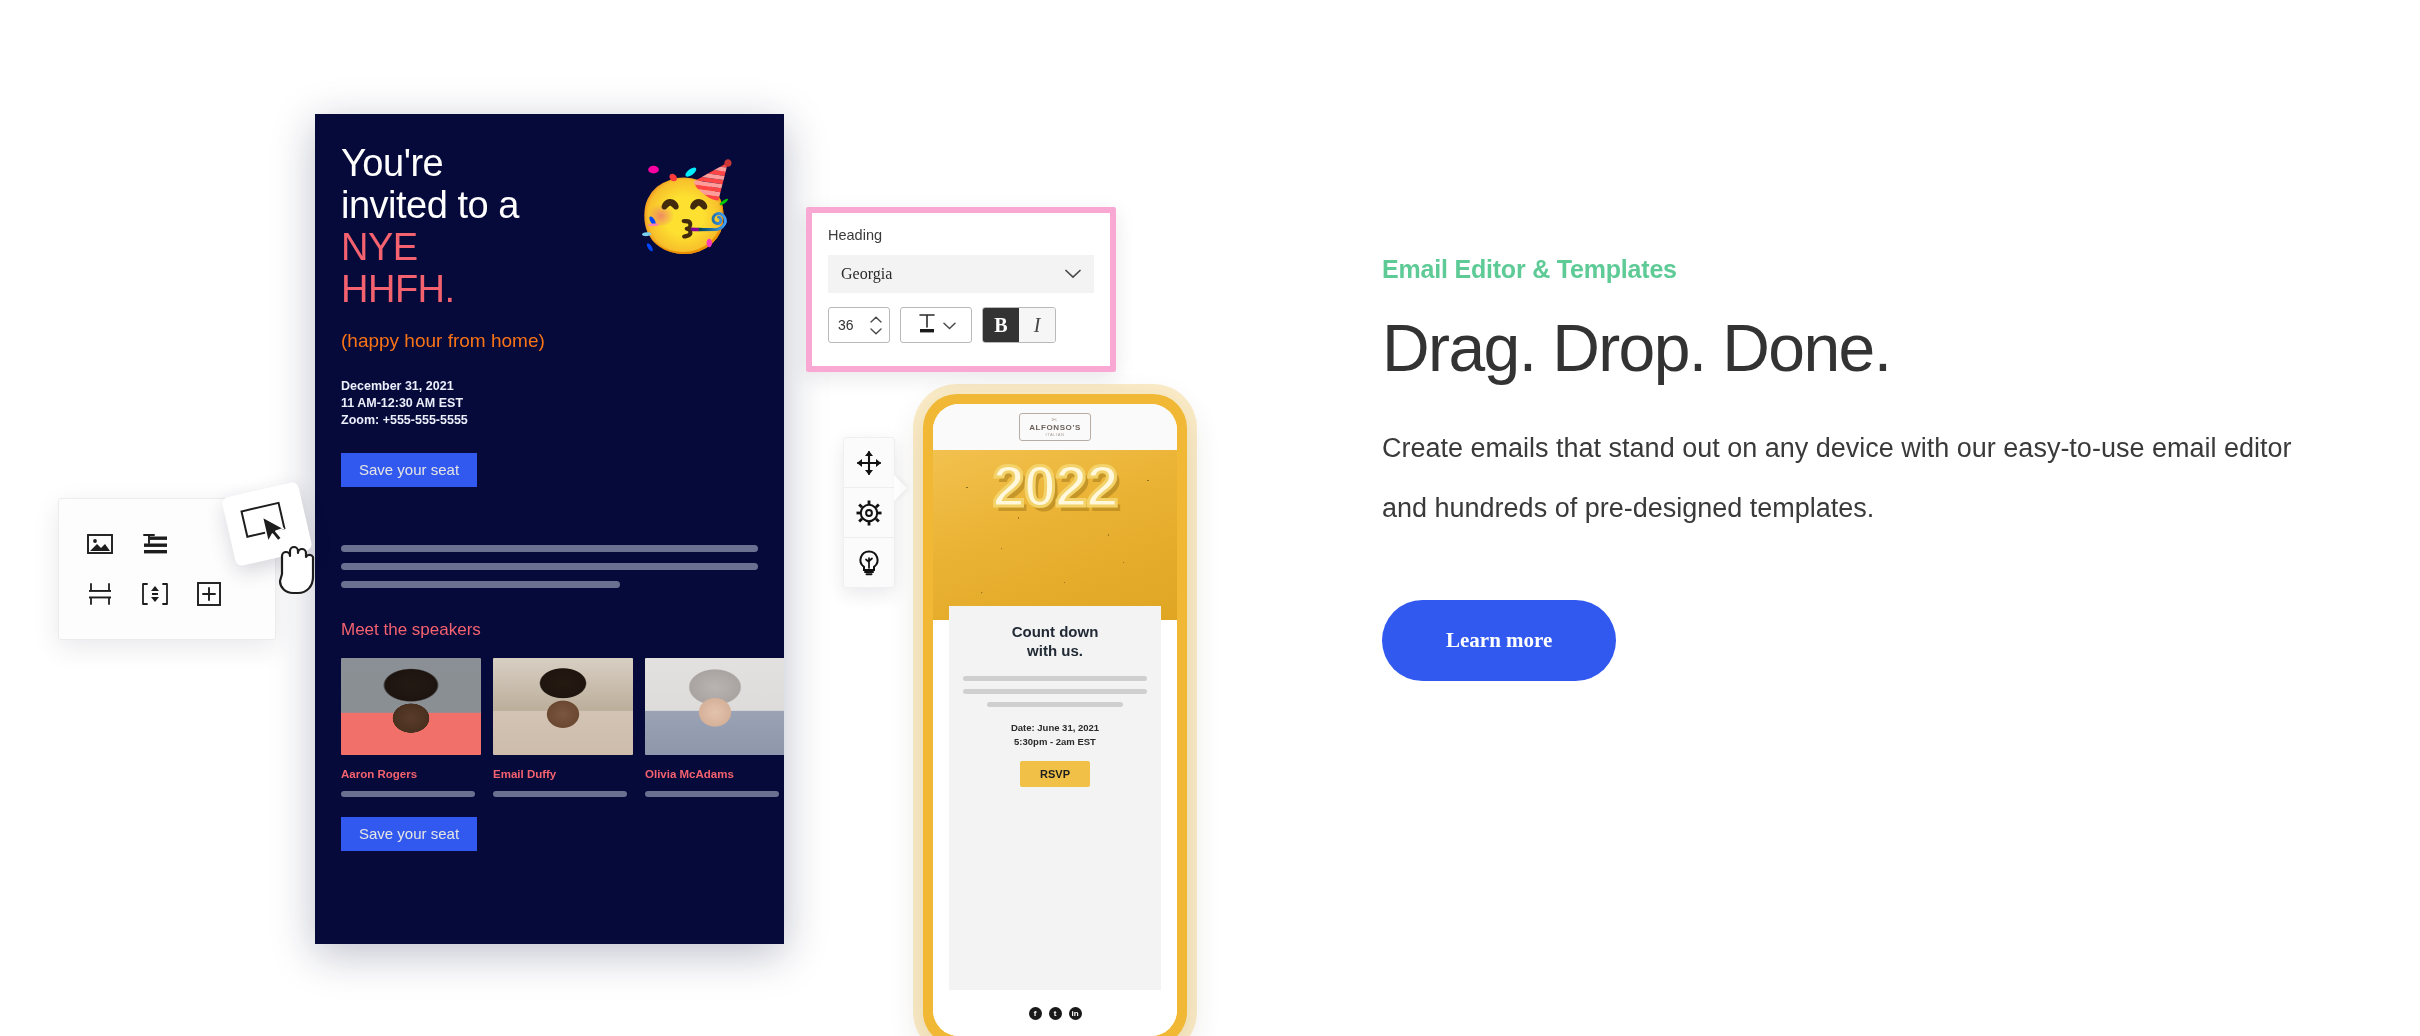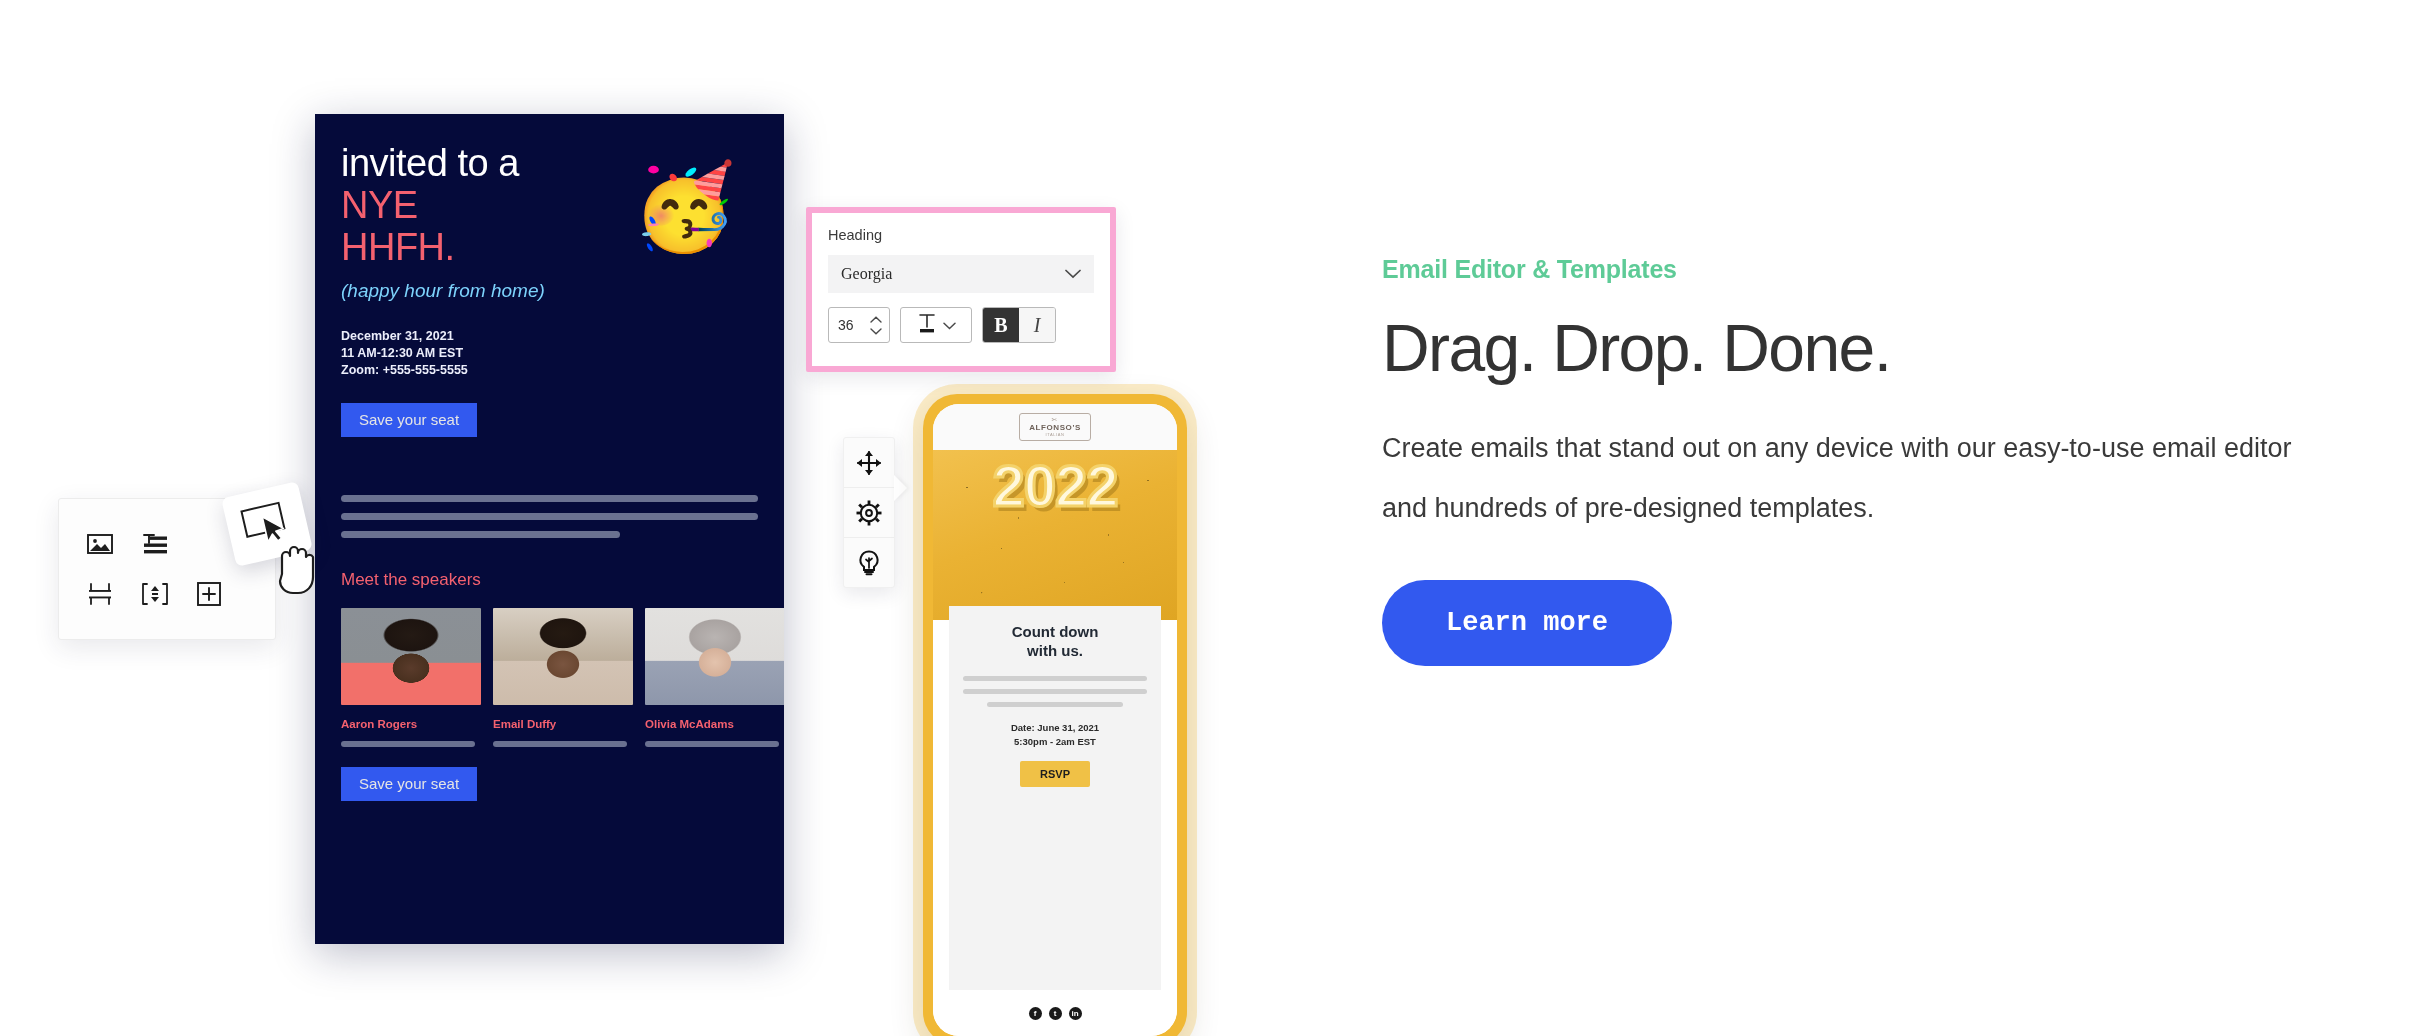--- a/index.html
+++ b/index.html
@@ -21,21 +21,21 @@
     box-shadow: 0 10px 40px rgba(20,25,70,0.28);
     overflow: hidden;
   }
   .email-inner { position: absolute; left: 26px; top: 28px; right: 26px; }
   .ec-h1 {
     font-family: "Liberation Sans", sans-serif;
     font-size: 38px; line-height: 42px; font-weight: 400; color: #ffffff;
     letter-spacing: -0.5px;
   }
   .ec-h1 .accent { color: #f4616f; }
-  .ec-sub { margin-top: 12px; font-size: 19px; color: #7dd3fc; font-weight: 400; font-style: italic; }
+  .ec-sub { margin-top: 20px; font-size: 19px; color: #f97316; font-weight: 400; }
   .ec-meta { margin-top: 26px; font-size: 12.5px; line-height: 17px; color: #eceefb; font-weight: 700; }
   .ec-btn {
     margin-top: 24px; display: inline-block;
     background: #3259ef; color: #e5e5e5;
     font-size: 15px; font-weight: 400;
     padding: 8px 18px 9px 18px;
   }
   .ec-btn.bottom { margin-top: 0; }
   .emoji {
     position: absolute; right: 18px; top: 10px;
@@ -177,38 +177,39 @@
   .ph-social { height: 46px; background: #fff; display: flex; align-items: center; justify-content: center; gap: 7px; }
   .soc { width: 13px; height: 13px; border-radius: 50%; background: #1a1a1a; color: #fff;
     font-size: 8px; line-height: 13px; text-align: center; font-weight: 700; }
 
   
   .textcol { position: absolute; left: 1382px; top: 255px; width: 960px; }
   .eyebrow { font-size: 25px; font-weight: 700; color: #5ecb97; letter-spacing: -0.2px; }
   .headline { margin-top: 26px; font-size: 66px; font-weight: 400; color: #333333; letter-spacing: -1.6px; }
   .body-copy { margin-top: 32px; font-size: 27px; line-height: 60px; color: #3a3a3a; max-width: 940px; font-weight: 400; }
   .cta {
-    margin-top: 42px; display: inline-block; background: #3259ef; color: #ffffff;
-    border-radius: 60px; padding: 28px 64px; font-size: 27px; font-weight: 700;
-    border: none; cursor: pointer; font-family: Liberation Mono, monospace;
+    margin-top: 62px; display: inline-block; background: #3259ef; color: #ffffff;
+    border-radius: 60px; padding: 28px 64px; font-size: 21px; font-weight: 700;
+    border: none; cursor: pointer; font-family: Liberation Serif, serif;
   }
 </style>
 </head>
 <body>
 
 <div class="stage">
 
   <div class="composition">
 
     <div class="email-card">
       <div class="email-inner">
 
         <div class="emoji">🥳</div>
 
         <div class="ec-h1">
+          <div>You're</div>
           <div>invited to a</div>
           <div class="accent">NYE</div>
           <div class="accent"><span>HHFH</span><span>.</span></div>
         </div>
 
         <div class="ec-sub">(happy hour from home)</div>
 
         <div class="ec-meta">
           <div>December 31, 2021</div>
           <div>11 AM-12:30 AM EST</div>

